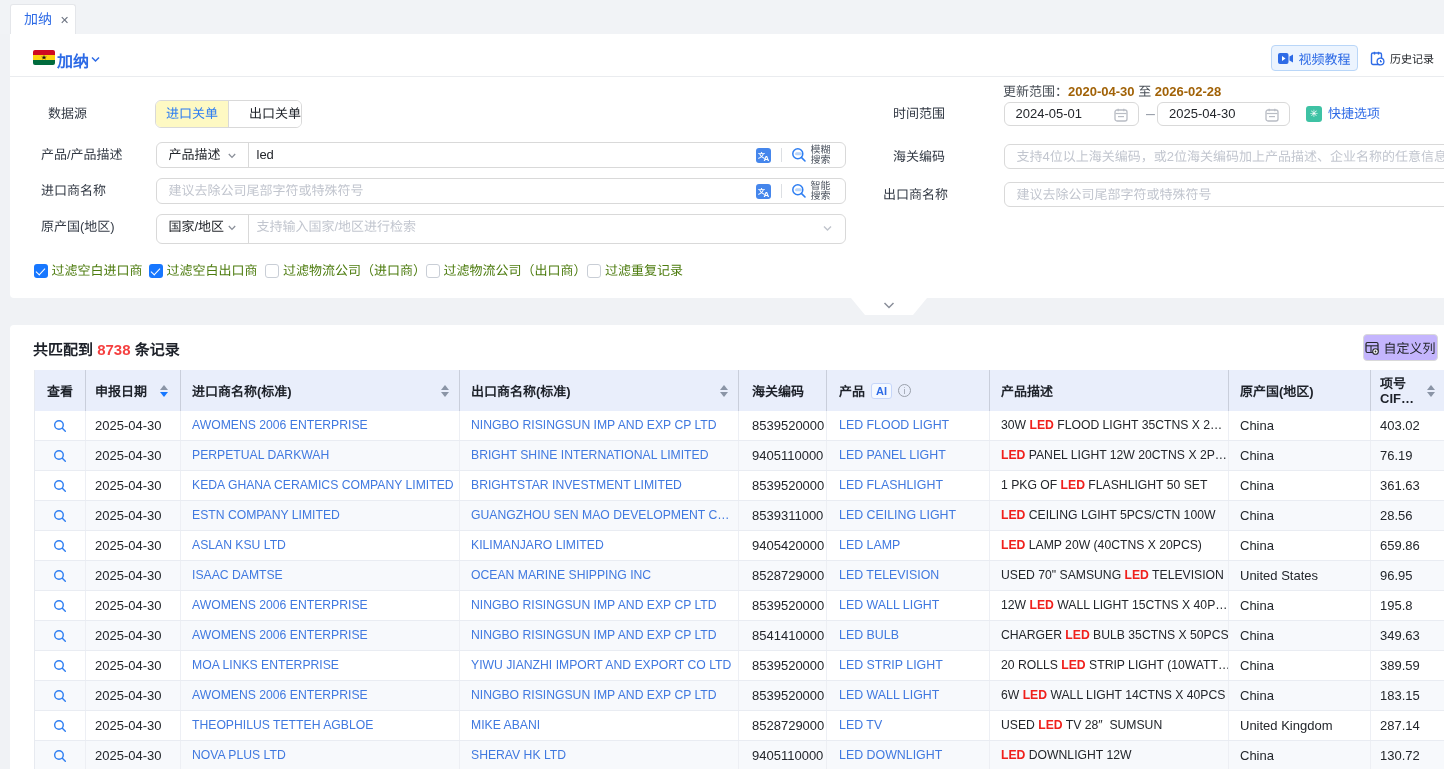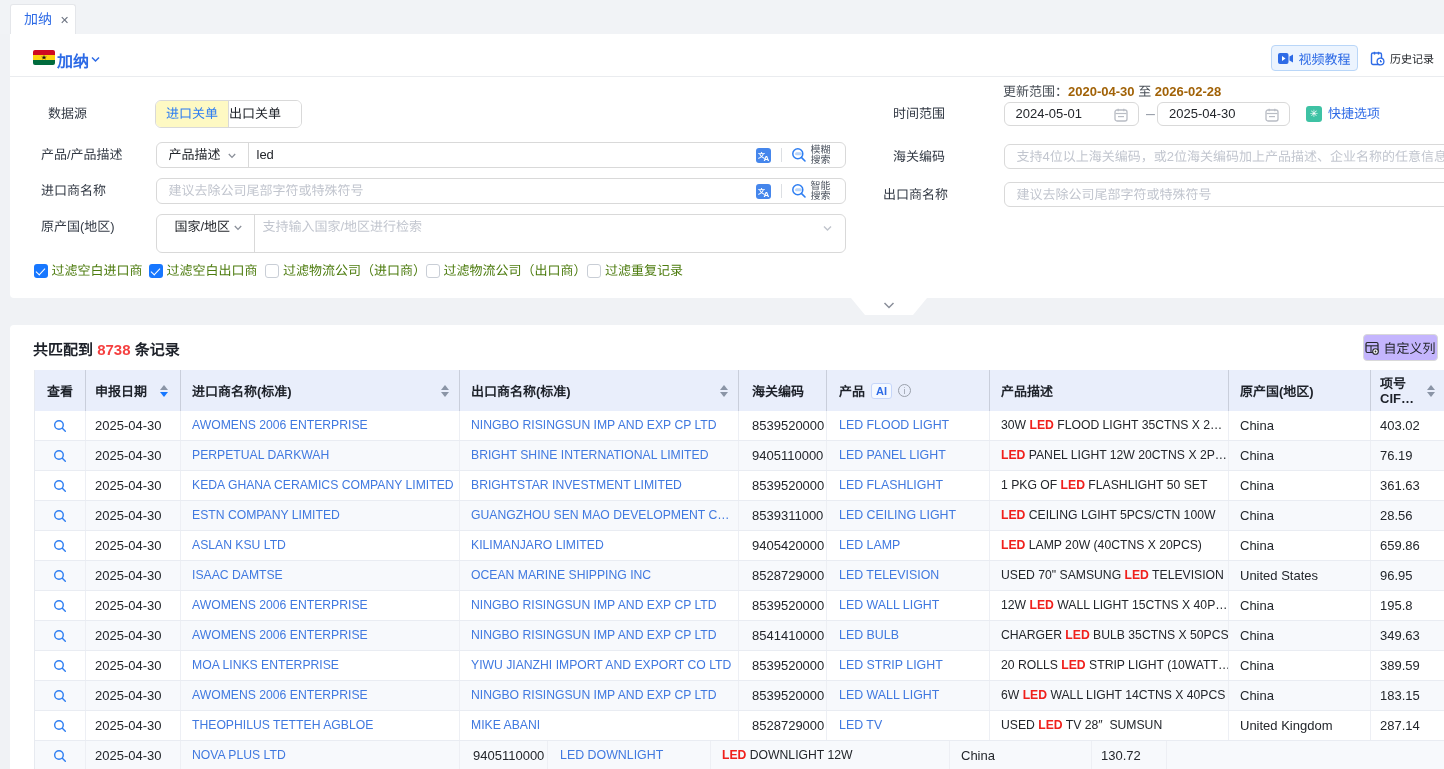--- a/index.html
+++ b/index.html
@@ -20,21 +20,21 @@
 #btnvideo { position:absolute; left:1261px; top:11px; width:87px; height:26px; background:#ecf4fe; border:1px solid #b9d6f8; border-radius:4px; font-size:13px; color:#2e6be6; display:flex; align-items:center; justify-content:center; gap:5px; }
 #histlink { position:absolute; left:1360px; top:11px; height:26px; font-size:11px; color:#23262b; display:flex; align-items:center; gap:5px; }
 
 .lbl { position:absolute; font-size:13px; color:#333a45; height:26px; line-height:26px; }
 #updrange { position:absolute; left:993px; top:47px; font-size:13px; color:#4a5058; }
 #updrange b { color:#a16207; }
 .ipt { position:absolute; background:#fff; border:1px solid #d9d9d9; border-radius:6px; font-size:13px; color:#23262b; }
 .ph { color:#c2c6cf; }
 .seg { position:absolute; left:145px; top:66px; width:147px; height:28px; border:1px solid #d9d9d9; border-radius:6px; display:flex; font-size:13px; overflow:hidden; background:#fff; }
 .seg .s1 { width:73px; background:#fef9c3; color:#2e7ef2; text-align:center; line-height:26px; border-right:1px solid #d9d9d9; }
-.seg .s2 { width:72px; background:#fff; color:#22262c; text-align:left; line-height:26px; }
+.seg .s2 { width:72px; background:#fff; color:#22262c; text-align:right; line-height:26px; }
 .cmb { display:flex; }
 .cmb .sel { width:92px; height:100%; border-right:1px solid #d9d9d9; line-height:24px; padding-left:12px; position:relative; flex:none; }
 .sel svg { position:absolute; right:11px; top:8px; }
 .icns { position:absolute; right:14px; top:0; height:24px; display:flex; align-items:center; }
 .trico { width:15px; height:15px; background:#4586ec; border-radius:3px; position:relative; }
 .vdiv { width:1px; height:14px; background:#dcdfe3; margin:0 9px 0 10px; }
 .stk { font-size:10px; line-height:10px; color:#4e5561; margin-left:4px; letter-spacing:0; }
 
 .cbx { position:absolute; top:229px; height:15px; font-size:13px; color:#4d7c0f; line-height:15px; }
 .cb { display:inline-block; width:14px; height:14px; border-radius:3px; vertical-align:-3px; margin-right:4px; position:relative; }
@@ -147,21 +147,21 @@
         <svg width="16" height="16" viewBox="0 0 16 16">
           <circle cx="6.8" cy="6.8" r="5" stroke="#2e7ef2" stroke-width="1.5" fill="none"></circle>
           <rect x="4" y="5.3" width="7" height="3" rx="1.5" fill="#b9d4f8"></rect>
           <line x1="10.6" y1="10.6" x2="14" y2="14" stroke="#2e7ef2" stroke-width="1.6" stroke-linecap="round"></line>
         </svg>
         <span class="stk">智能<br>搜索</span>
       </span>
   </div>
 
   <div class="lbl" style="left:31px;top:180px;width:107px;">原产国(地区)</div>
-  <div class="ipt cmb" style="left:145.5px;top:180px;width:690px;height:39px;padding-left:6px;">
+  <div class="ipt cmb" style="left:145.5px;top:180px;width:690px;height:30px;">
     <div class="sel">国家/地区<svg width="10" height="10" viewBox="0 0 10 10">
           <path d="M1.8 3 L5 6.4 L8.2 3" stroke="#8a8f99" stroke-width="1.3" fill="none"></path>
         </svg></div>
     <div style="padding-left:8px;flex:1;line-height:24px;position:relative;" class="ph">支持输入国家/地区进行检索
       <svg style="position:absolute;right:12px;top:8px;" width="11" height="11" viewBox="0 0 11 11">
           <path d="M2 3.5 L5.5 7 L9 3.5" stroke="#c0c4cc" stroke-width="1.4" fill="none"></path>
         </svg>
     </div>
   </div>
 
@@ -396,20 +396,21 @@
         <div class="tc c7">United Kingdom</div>
         <div class="tc c8">287.14</div>
       </div>
       <div class="trow alt">
         <div class="tc c0"><svg width="14" height="14" viewBox="0 0 15 15" style="vertical-align:-3px;">
             <circle cx="6.4" cy="6.4" r="4.6" stroke="#2e7ef2" stroke-width="1.5" fill="none"></circle>
             <line x1="10" y1="10" x2="13.2" y2="13.2" stroke="#2e7ef2" stroke-width="1.5" stroke-linecap="round"></line>
           </svg></div>
         <div class="tc c1">2025-04-30</div>
         <div class="tc c2 blue">NOVA PLUS LTD</div>
+        <div class="tc c3 blue">SHERAV HK LTD</div>
         <div class="tc c4">9405110000</div>
         <div class="tc c5 blue">LED DOWNLIGHT</div>
         <div class="tc c6"><span class="red">LED</span> DOWNLIGHT 12W</div>
         <div class="tc c7">China</div>
         <div class="tc c8">130.72</div>
       </div>
     </div>
 </div>
 
 </body></html>

